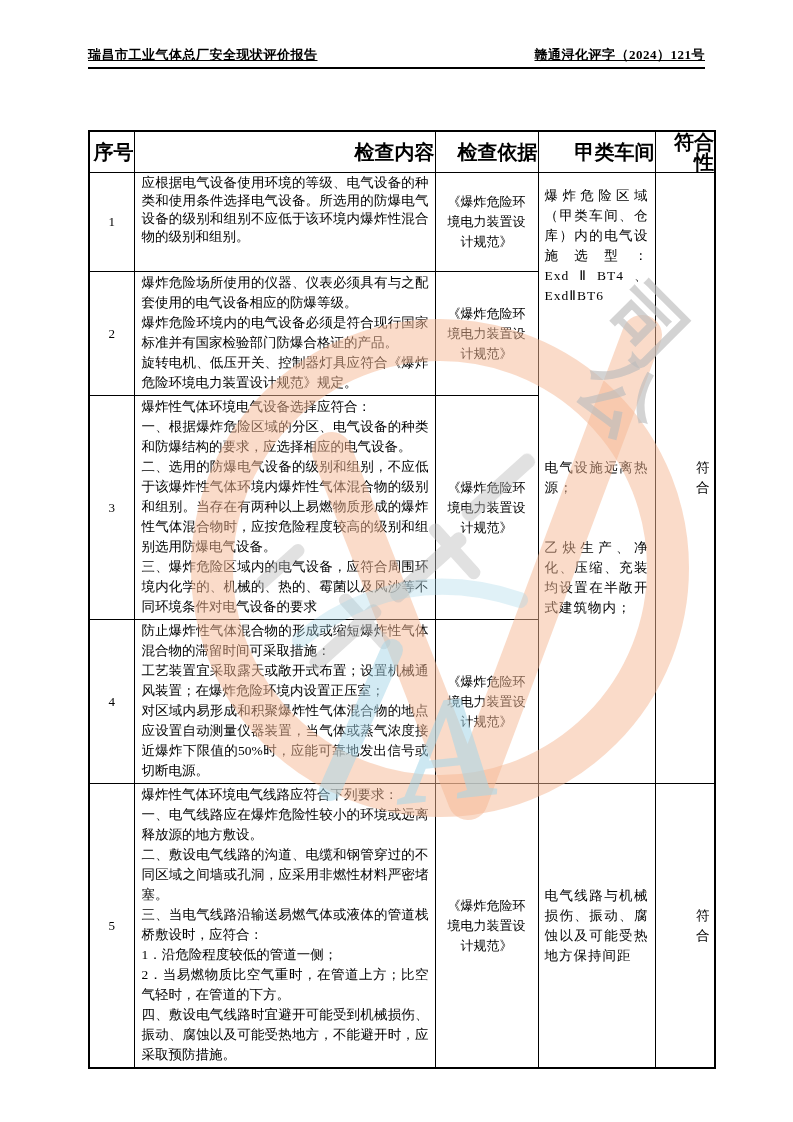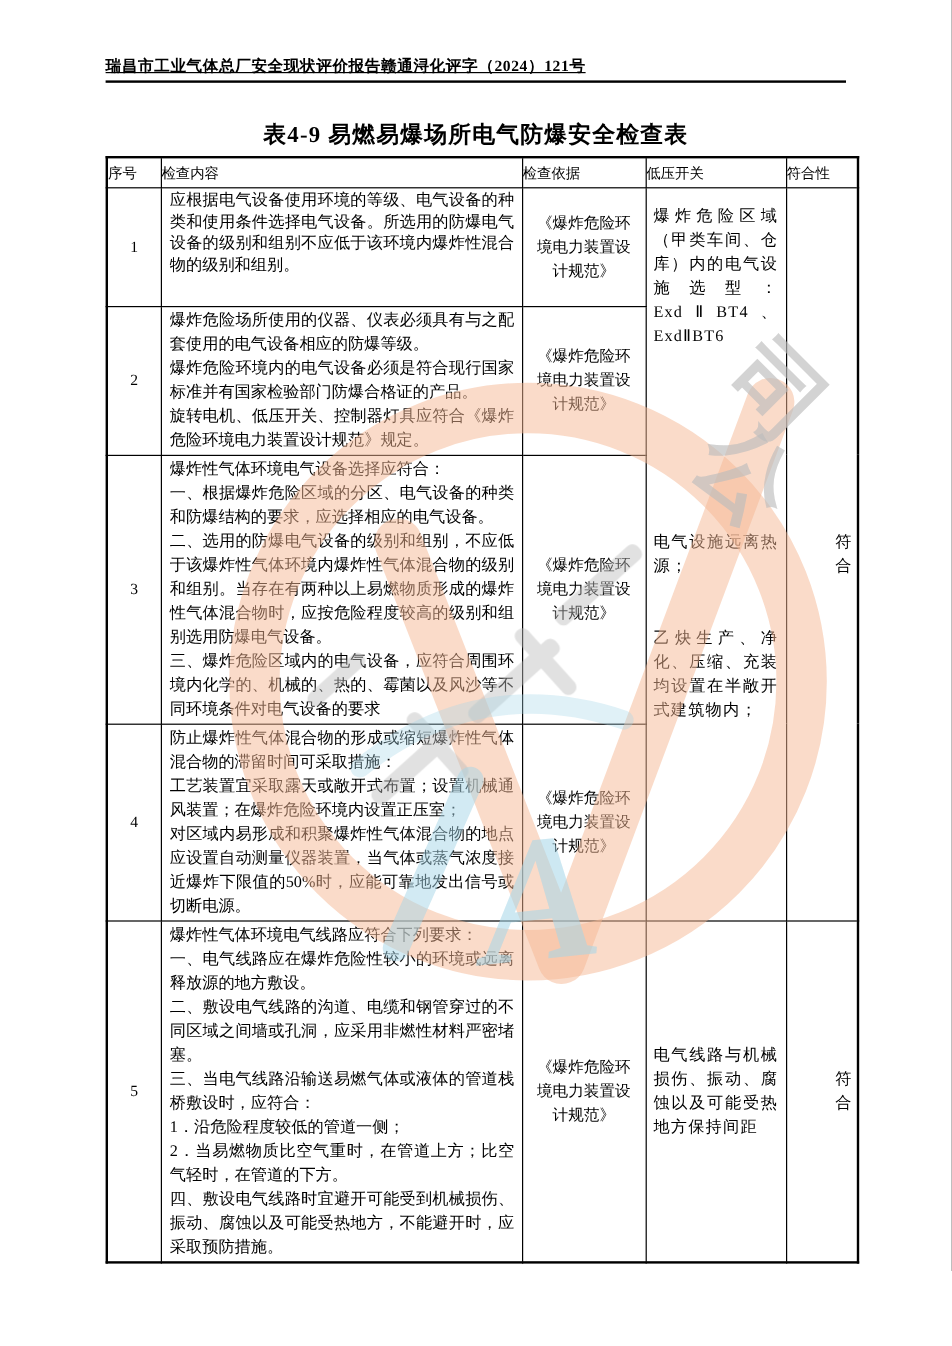--- a/index.html
+++ b/index.html
@@ -9,42 +9,42 @@
     width:793px; height:1122px;
     background:#fff;
     margin:0 auto;
     overflow:hidden;
     font-family:"Liberation Serif", serif;
     color:#000;
   }
   
   .doc-header {
     position:absolute; top:46px; left:88px; right:88px;
-    display:flex; justify-content:flex-start; align-items:flex-end;
+    display:flex; justify-content:space-between; align-items:flex-end;
     border-bottom:2px solid #000; padding-bottom:3px;
   }
   .doc-header span {
     font-size:13px; font-weight:bold; text-decoration:underline;
     letter-spacing:0.5px; white-space:nowrap;
   }
   
   .doc-title {
     position:absolute; top:99px; left:0; width:100%;
     text-align:center; font-size:19px; font-weight:bold; letter-spacing:1px;
   }
   
   table.check {
     position:absolute; top:130px; left:88px;
     width:626px; border-collapse:collapse; table-layout:fixed;
     border:2px solid #000;
     font-size:13.5px; line-height:20px;
   }
   table.check th, table.check td { border:1px solid #000; overflow:hidden; }
   thead tr { height:25px; }
-  thead th { font-size:12px; font-weight:normal; text-align:left; vertical-align:middle; padding:0; }
+  thead th { font-size:20px; font-weight:bold; text-align:right; vertical-align:middle; padding:0; }
   tr.r1 { height:73px; } tr.r2 { height:124px; } tr.r3 { height:218px; }
   tr.r4 { height:160px; } tr.r5 { height:282px; }
   td.no { text-align:center; vertical-align:middle; font-size:13px; }
   td.content { vertical-align:top; padding:1px 6px 2px 7px; text-align:justify; }
   td.content .para { text-align:justify;font-family:Liberation Serif, serif; }
   tr.r1 td.content { line-height:18px; }
   td.basis { text-align:center; vertical-align:middle; padding:19px 7px; text-align:justify; }
   td.basis div { text-align:center; }
   td.basis { font-size:13px; }
   td.situation { vertical-align:top; padding:3px 6px; font-size:13.5px; }
@@ -68,36 +68,35 @@
 </head>
 <body>
 
 <div class="page">
 
   <div class="doc-header">
     <span>瑞昌市工业气体总厂安全现状评价报告</span>
     <span>赣通浔化评字（2024）121号</span>
   </div>
 
-  <div class="doc-title">表4-9  易燃易爆场所电气防爆安全检查表</div>
 
   <table class="check">
     <colgroup>
       <col style="width:45px">
         <col style="width:301px">
         <col style="width:103px">
         <col style="width:117px">
         <col style="width:60px">
     </colgroup>
     <thead>
       <tr>
         <th>序号</th>
         <th>检查内容</th>
         <th>检查依据</th>
-        <th>低压开关</th>
+        <th>甲类车间</th>
         <th>符合性</th>
       </tr>
     </thead>
     <tbody>
       <tr class="r1">
         <td class="no">1</td>
         <td class="content">
             <div class="para">应根据电气设备使用环境的等级、电气设备的种类和使用条件选择电气设备。所选用的防爆电气设备的级别和组别不应低于该环境内爆炸性混合物的级别和组别。</div>
           </td>
         <td class="basis">

